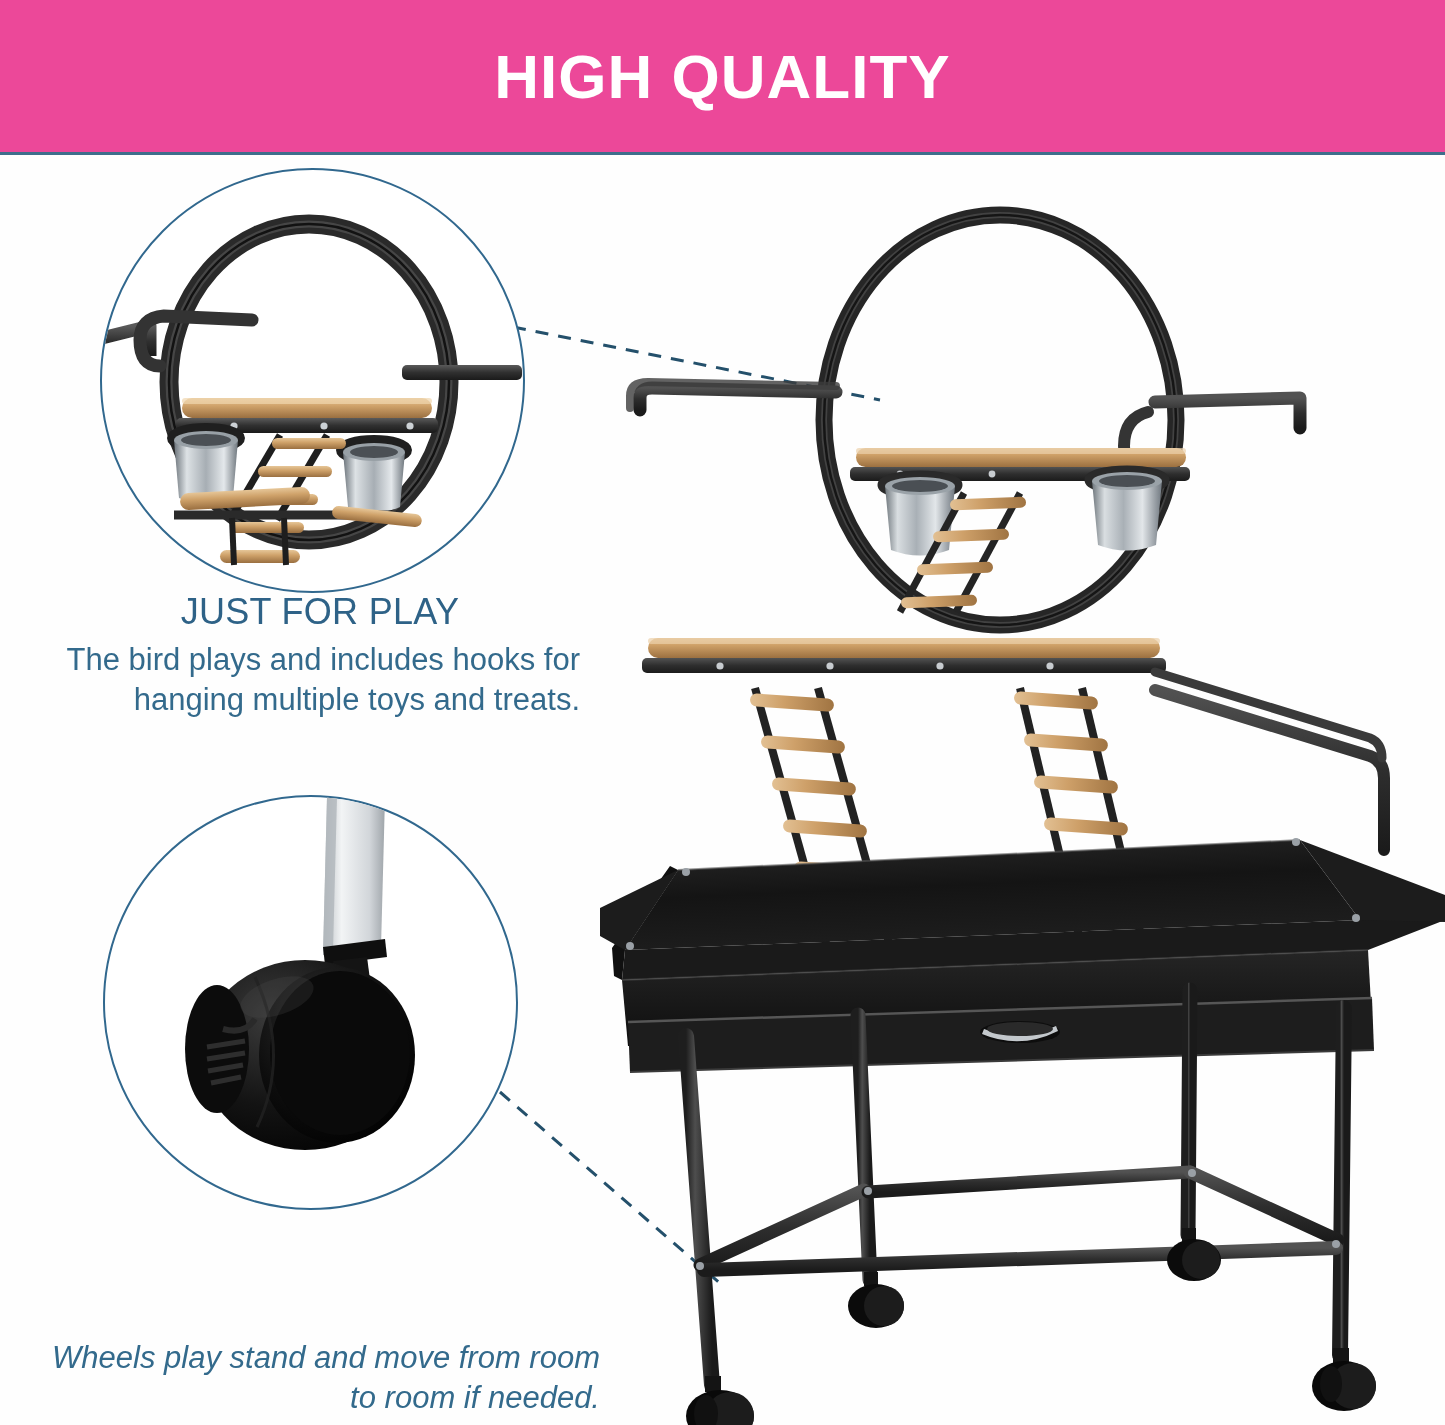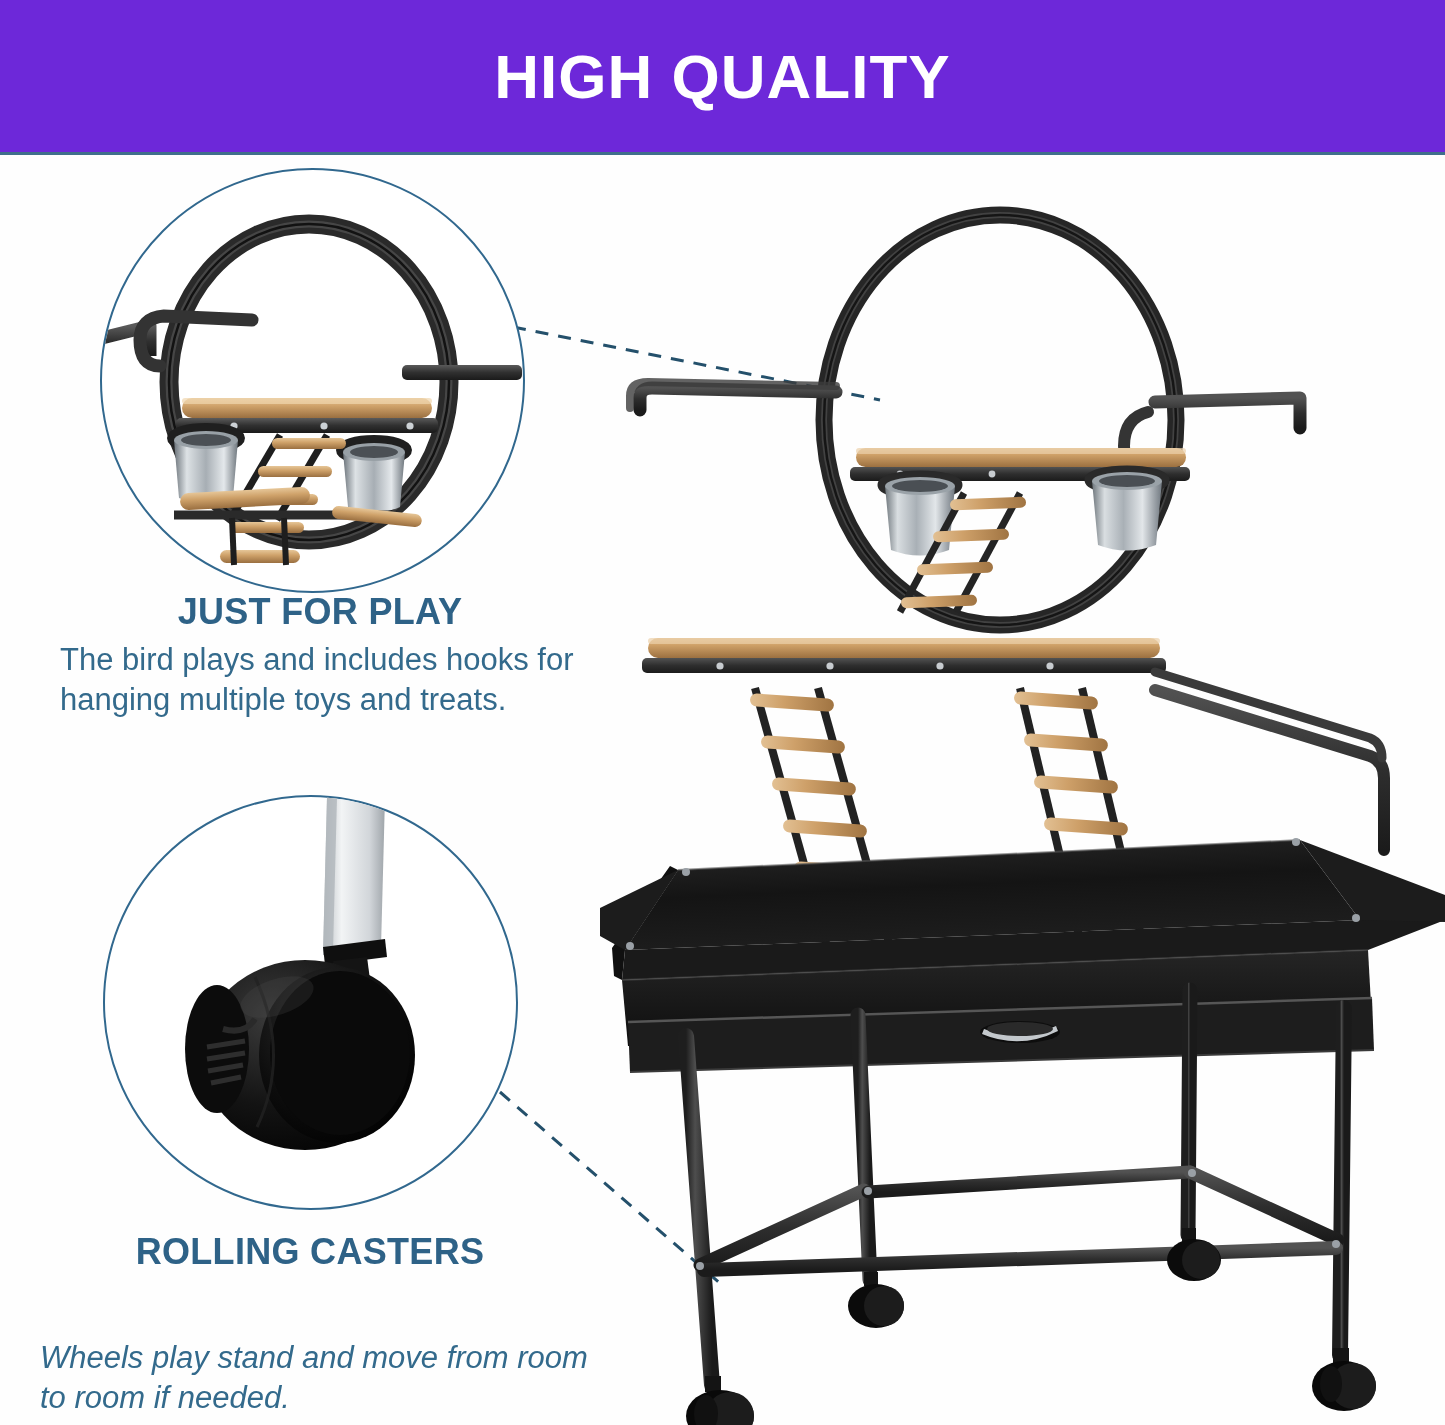--- a/index.html
+++ b/index.html
@@ -7,21 +7,21 @@
   body {
     width:1445px; height:1425px;
     font-family:"Liberation Sans", sans-serif;
     position:relative; overflow:hidden;
     background:#fefefe;
   }
 
   
   #banner {
     position:absolute; left:0; top:0; width:1445px; height:155px;
-    background:#6d28d9;
+    background:#ec4899;
     display:flex; align-items:center; justify-content:center;
     border-bottom:3px solid #3f6e8b;
   }
   #banner-title {
     color:#ffffff;
     font-size:62px;
     font-weight:bold;
     letter-spacing:1px;
     text-align:center;
     font-family:"Liberation Sans", sans-serif;
@@ -35,31 +35,31 @@
     background:#ffffff;
     overflow:hidden;
   }
   #circle-play { left:100px; top:168px; width:425px; height:425px; }
   #circle-caster { left:103px; top:795px; width:415px; height:415px; }
 
   
   .callout-head {
     position:absolute;
     color:#2E6287;
-    font-weight:bold;
+    font-weight:normal;
     font-size:36px;
     text-align:center;
     line-height:1.12;
     letter-spacing:0.3px;
   }
   .callout-body {
     position:absolute;
     color:#336A8C;
     font-size:31px;
-    text-align:left;
+    text-align:right;
     line-height:1.30;
   }
   #play-head   { left:40px; top:592px; width:560px; }
   #play-body   { left:60px; top:640px; width:520px; }
   #caster-head { left:30px; top:1232px; width:560px; }
   #caster-body { left:40px; top:1338px; width:560px;font-style:italic; }
 
   
   .dash-svg { position:absolute; left:0; top:0; width:1445px; height:1425px; pointer-events:none; }
 
@@ -434,15 +434,15 @@
 
       <ellipse cx="172" cy="200" rx="38" ry="18" fill="#4a4a4a" opacity="0.25" transform="rotate(-18 172 200)"></ellipse>
     </g>
   </svg>
 </div>
 
 <div class="callout-head" id="play-head">JUST FOR PLAY</div>
 <div class="callout-body" id="play-body">The bird plays and includes hooks for hanging multiple toys and treats.</div>
 
 <div class="callout-head" id="caster-head">
-  <span>ROLLING CASTERS</span><br>
+  <br>
 </div>
 <div class="callout-body" id="caster-body">Wheels play stand and move from room to room if needed.</div>
 
 </body></html>

